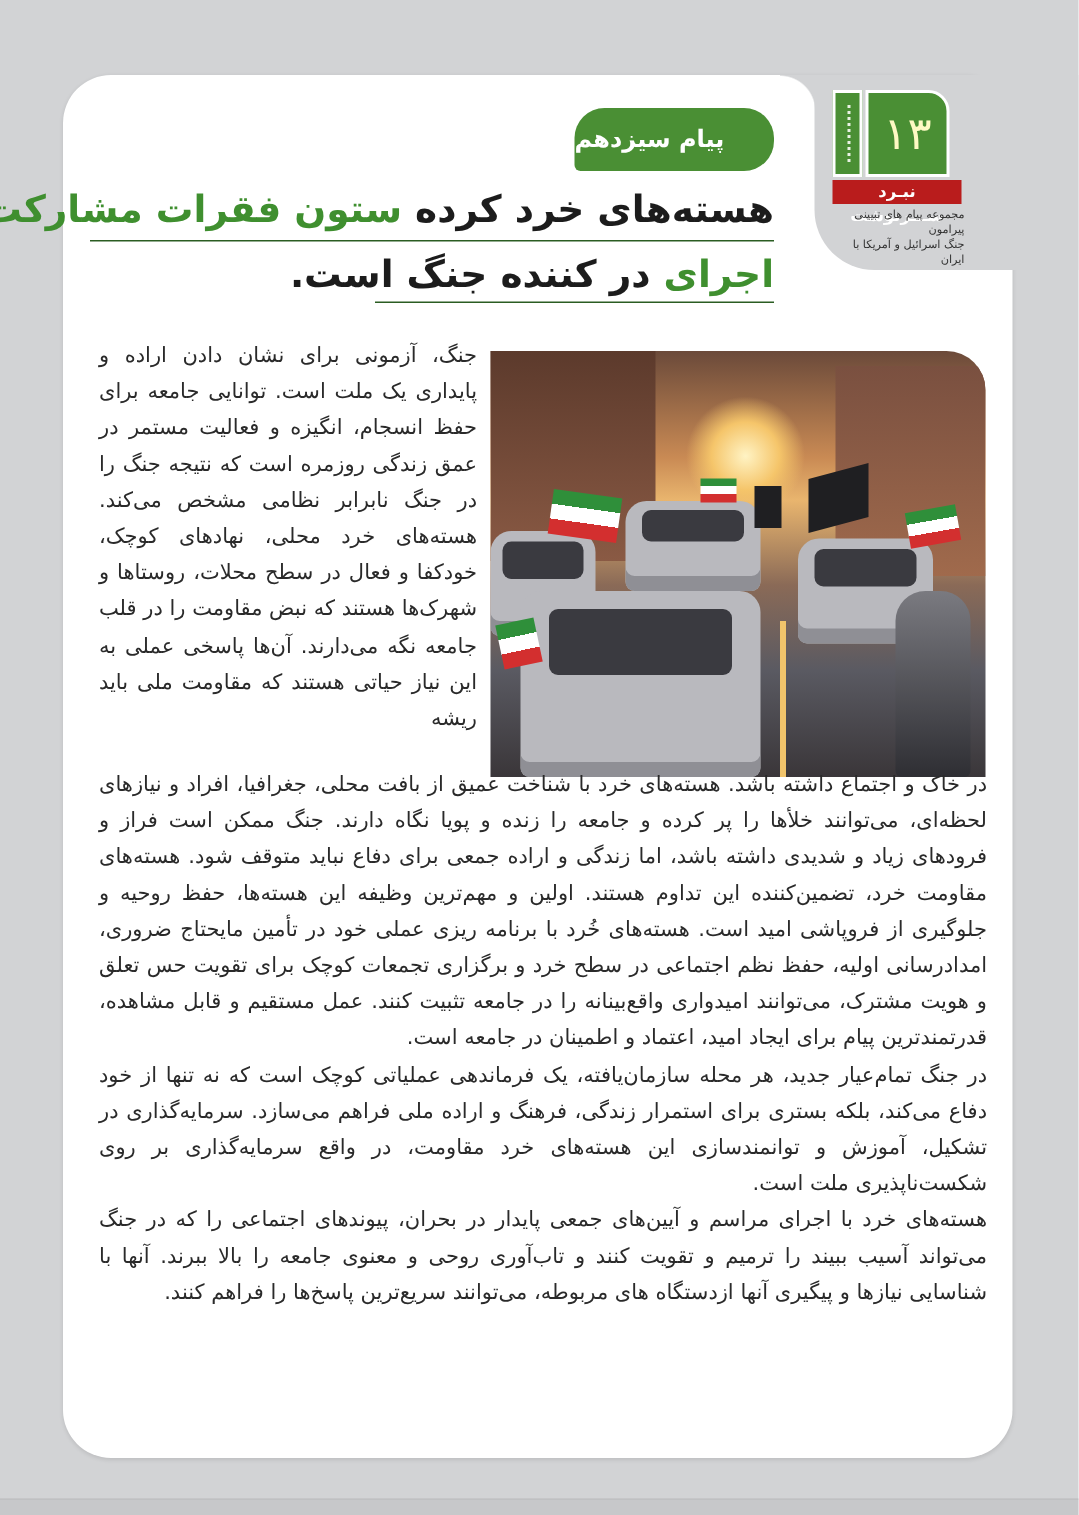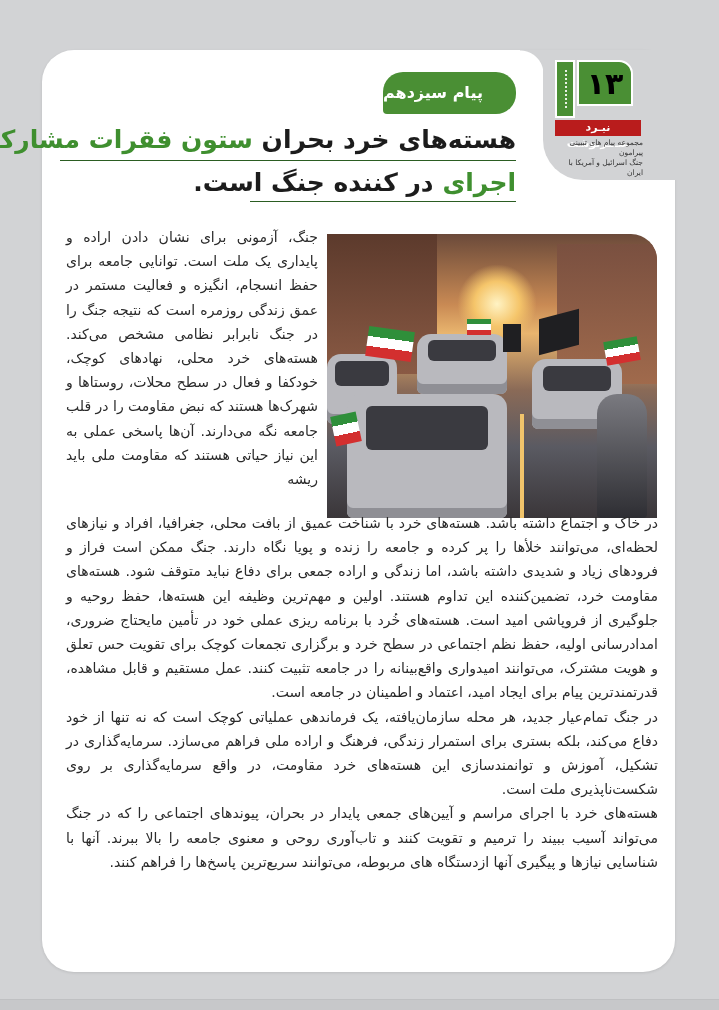--- a/index.html
+++ b/index.html
@@ -44,29 +44,29 @@
       position: absolute; left: 0; top: 0; width: 20px; height: 58px;
       background: #4a8f34;
       border: 2px solid #ffffff;
       box-sizing: border-box;
     }
     .logo-bar::after {
       content: ""; position: absolute; left: 8px; top: 8px; width: 2px; height: 38px;
       border-left: 2px dotted #e9f2e4;
     }
     .logo-box {
-      position: absolute; left: 22px; top: 0; width: 56px; height: 46px;
+      position: absolute; left: 22px; top: 0; width: 56px; height: 58px;
       background: #4a8f34;
       border-top-right-radius: 14px;
       border: 2px solid #ffffff;
       box-sizing: border-box;
-      color: #000000;
+      color: #fef9c3;
       display: flex; align-items: center; justify-content: center;
       font-family: "DejaVu Sans", sans-serif;
-      font-weight: bold; font-size: 30px;
+      font-weight: normal; font-size: 30px;
     }
     .logo-name {
       position: absolute; left: 0; top: 60px; width: 86px; height: 16px;
       background: #b91c1c; color: #ffffff;
       font-size: 11px; font-weight: bold;
       direction: rtl; text-align: center; line-height: 16px;
       letter-spacing: 0.5px;
     }
     .logo-sub {
       position: absolute; left: -4px; top: 78px; width: 92px;
@@ -168,21 +168,21 @@
   <div class="logo-box">۱۳</div>
   <div class="logo-name">نبـرد ســـرنوشت</div>
   <div class="logo-sub">
     <div>مجموعه پیام های تبیینی پیرامون</div>
     <div>جنگ اسرائیل و آمریکا با ایران</div>
   </div>
 </div>
 
 <div class="badge">پیام سیزدهم</div>
 
-<div class="title title-1"><span>هسته‌های خرد بحران </span><span class="green">ستون فقرات مشارکت پایدار</span></div>
+<div class="title title-1"><span>هسته‌های خرد کرده </span><span class="green">ستون فقرات مشارکت پایدار</span></div>
 <div class="title title-2"><span class="green">اجرای</span><span> در کننده جنگ است.</span></div>
 
 <div class="photo" title="Cars with Iranian flags driving down a city street at sunset">
   <div class="bld-l"></div>
   <div class="bld-r"></div>
   <div class="sun"></div>
   <div class="road-line"></div>
   <div class="car" style="left:90px;top:100px;width:90px;height:60px;">
       <div class="win"></div>
     </div>

